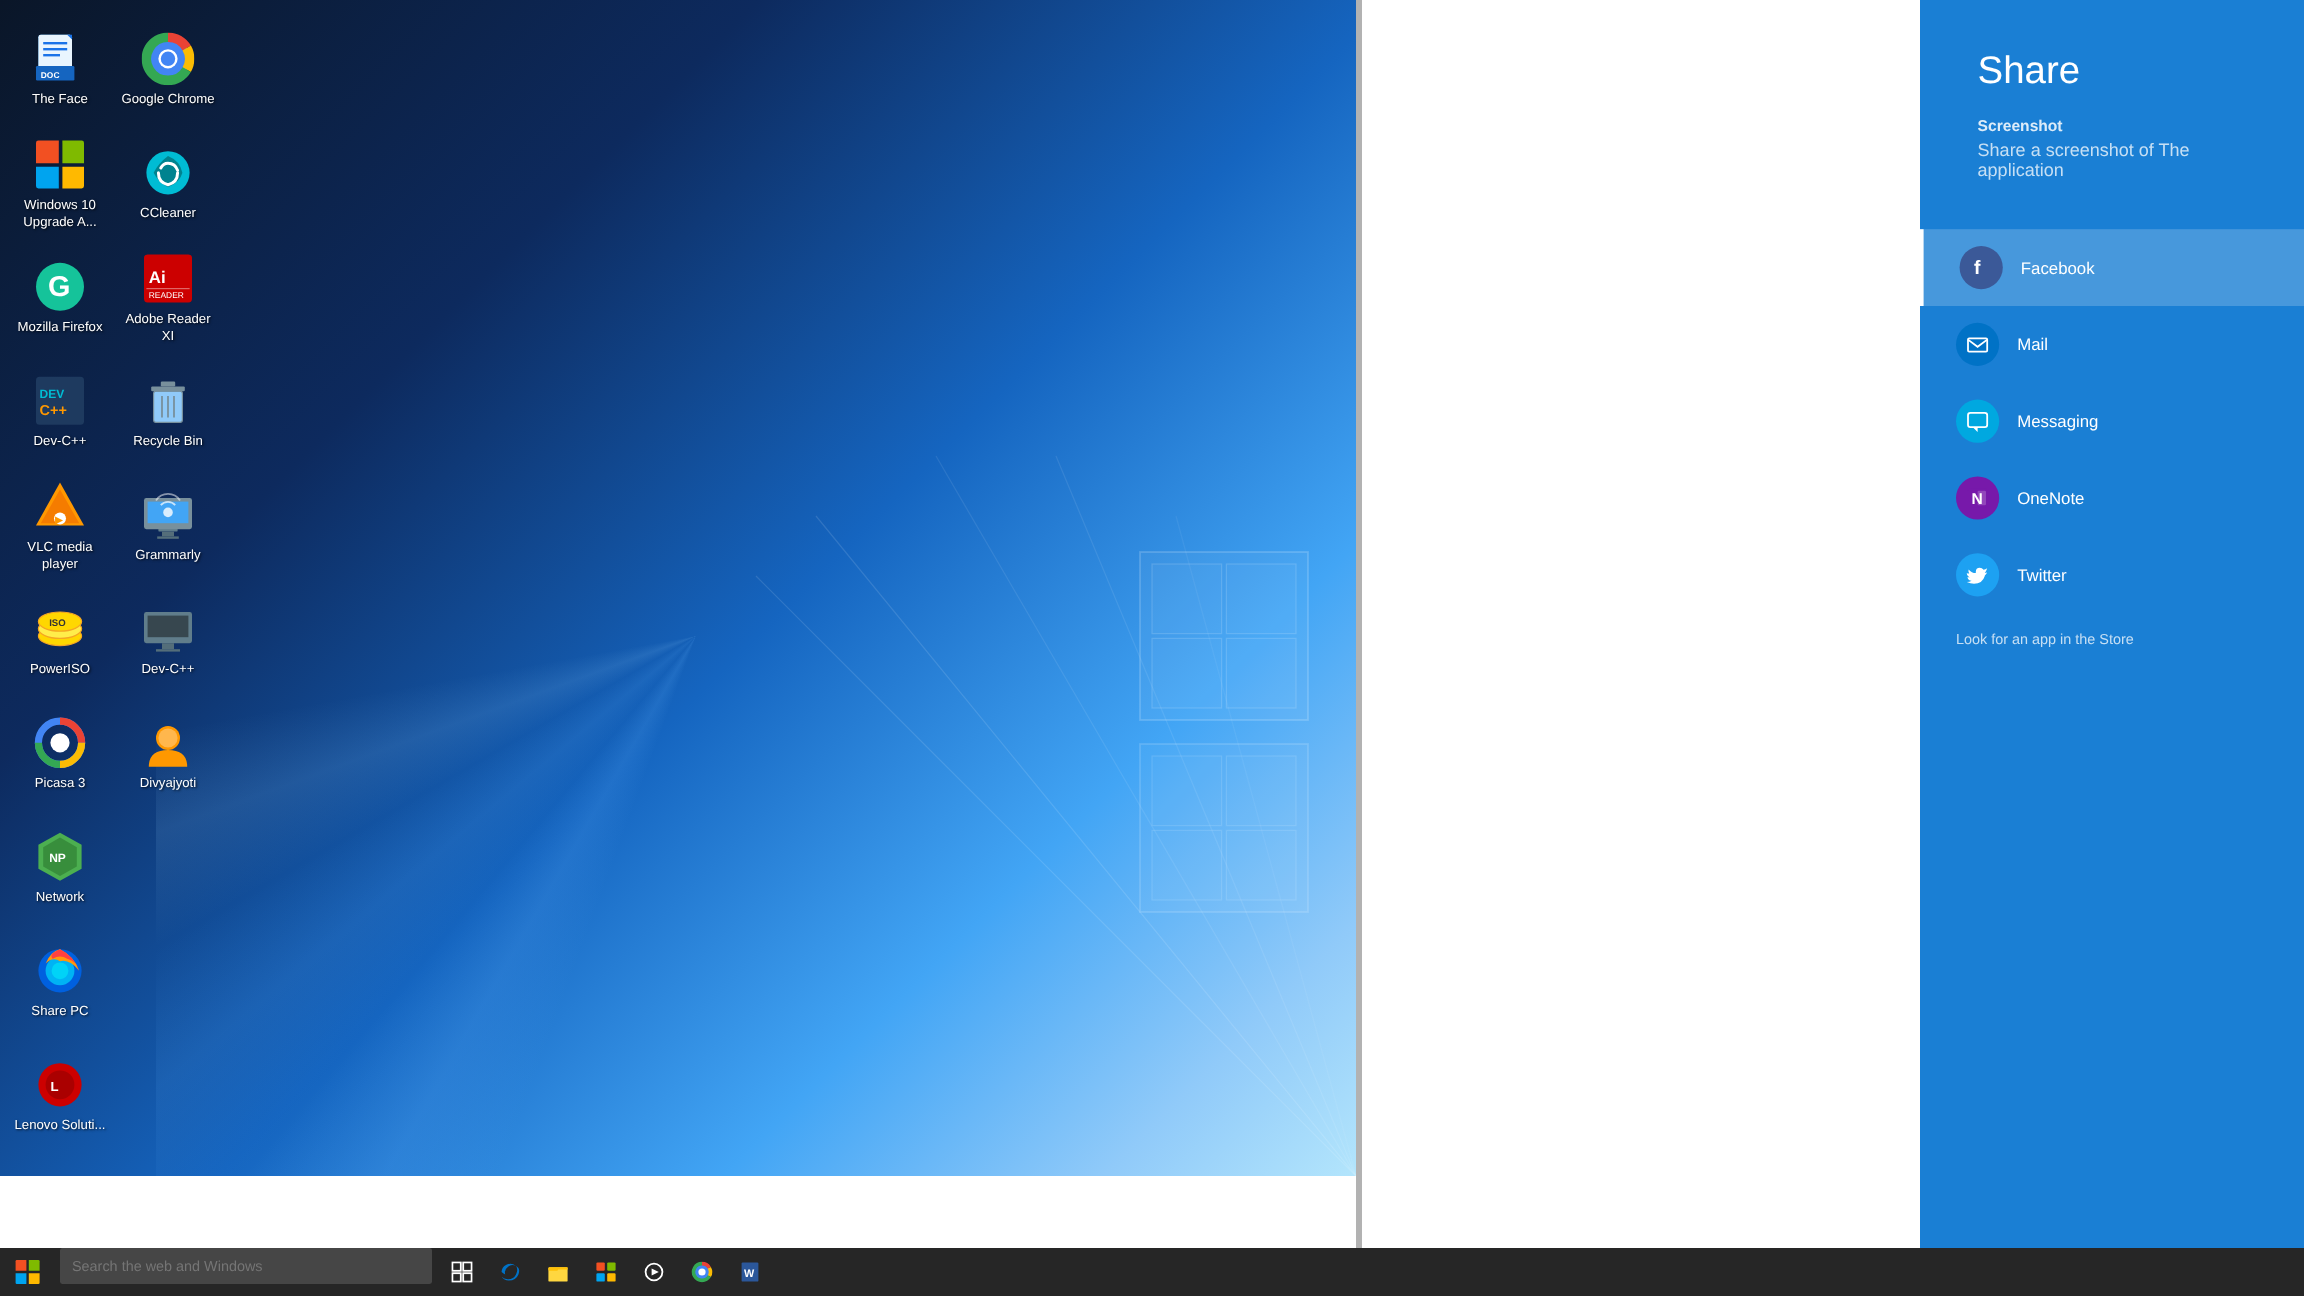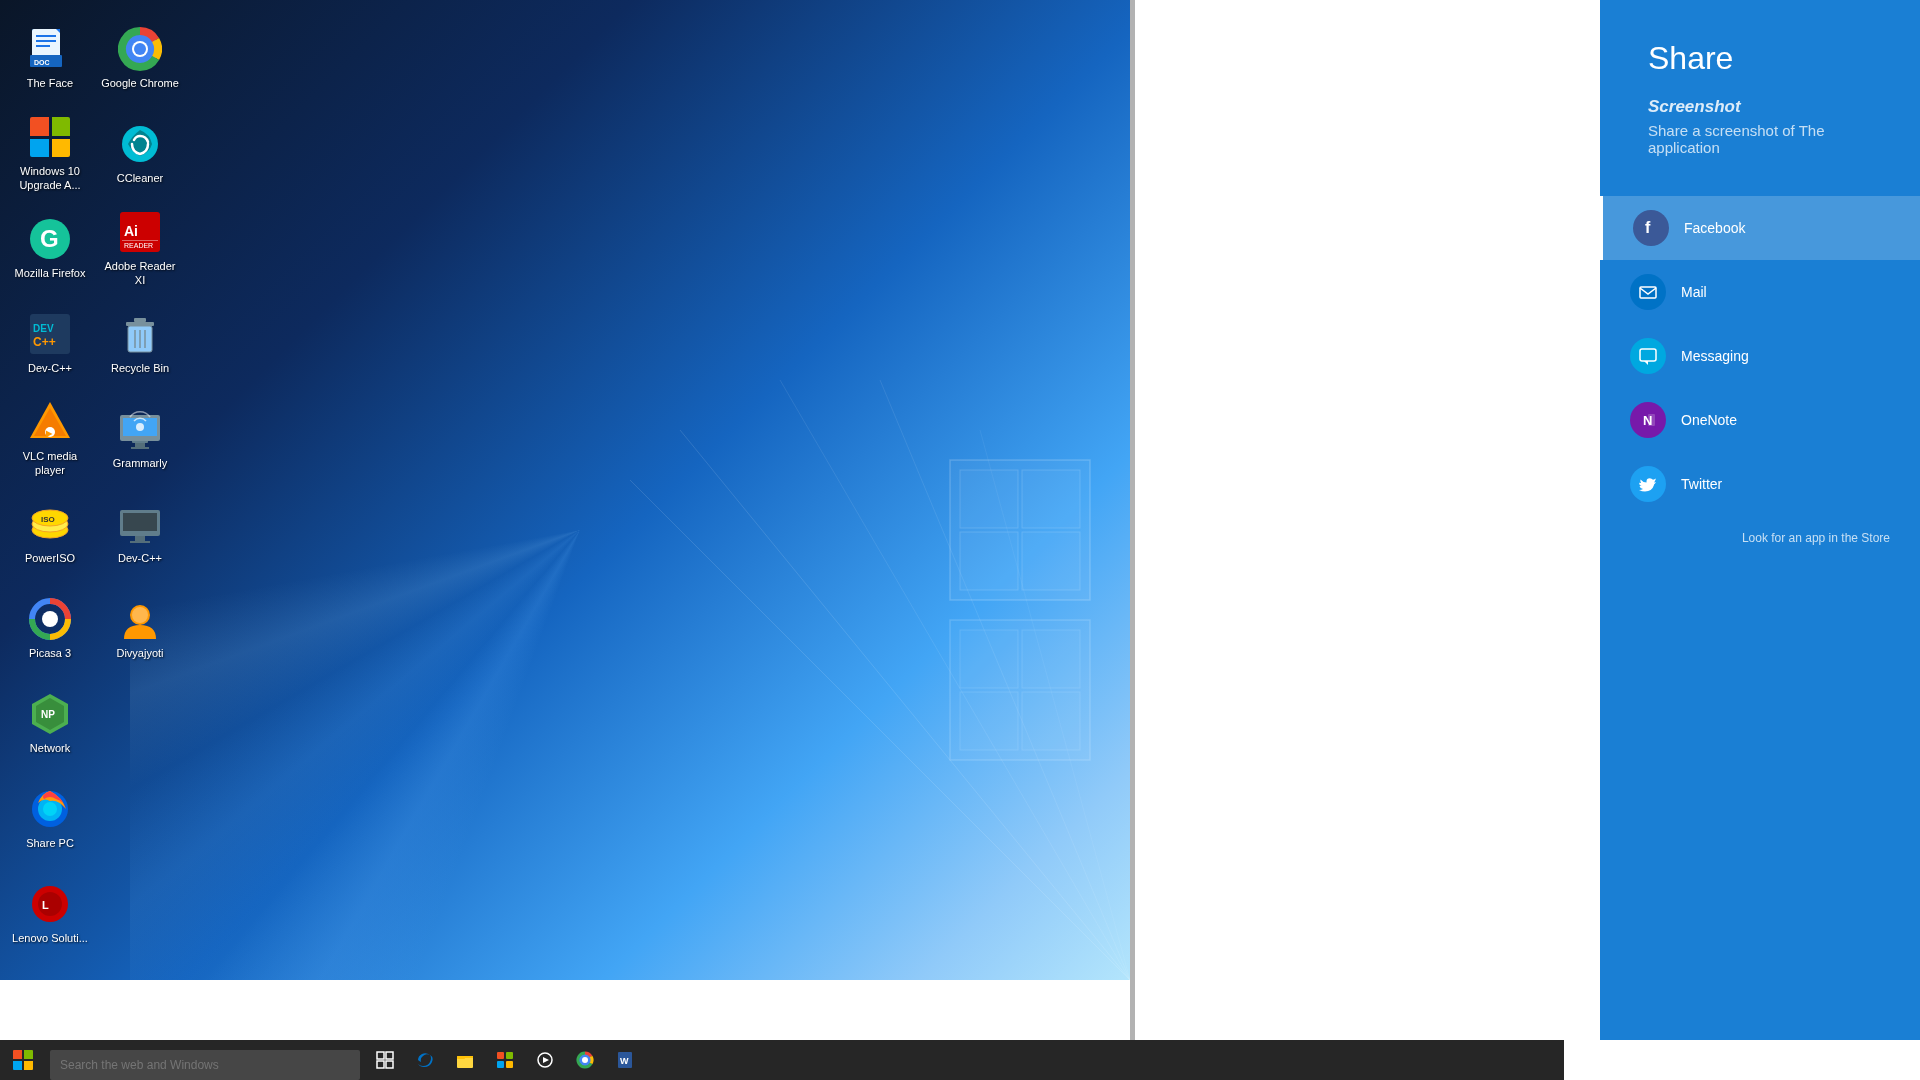--- a/index.html
+++ b/index.html
@@ -95,24 +95,23 @@
 
     #share-title {
       color: white;
       font-size: 32px;
       font-weight: 300;
       margin-bottom: 20px;
     }
 
     #share-subtitle {
       color: rgba(255,255,255,0.85);
-      font-size: 17px;
+      font-size: 13px;
       font-weight: 600;
       margin-bottom: 5px;
-      font-style: italic;
     }
 
     #share-desc {
       color: rgba(255,255,255,0.75);
       font-size: 15px;
       margin-bottom: 20px;
     }
 
     .share-item {
       display: flex;
@@ -143,42 +142,41 @@
     .share-icon.facebook { background: #3b5998; }
     .share-icon.mail { background: #0072c6; }
     .share-icon.messaging { background: #00a8e0; }
     .share-icon.onenote { background: #7719aa; }
     .share-icon.twitter { background: #1da1f2; }
 
     .share-store-text {
       color: rgba(255,255,255,0.75);
       font-size: 12px;
       padding: 15px 30px;
-      text-align: right;
     }
 
     
     #mid-divider {
       position: absolute;
       top: 0;
       left: 1130px;
       width: 5px;
       height: 1040px;
       background: rgba(0,0,0,0.3);
     }
 
     
     #taskbar {
       position: absolute;
       bottom: 0; left: 0;
-      width: 1564px;
+      width: 1920px;
       height: 40px;
       background: rgba(0,0,0,0.85);
       display: flex;
-      align-items: flex-end;
+      align-items: flex-start;
       z-index: 100;
     }
 
     #start-btn {
       width: 45px;
       height: 40px;
       display: flex;
       align-items: center;
       justify-content: center;
       cursor: pointer;

